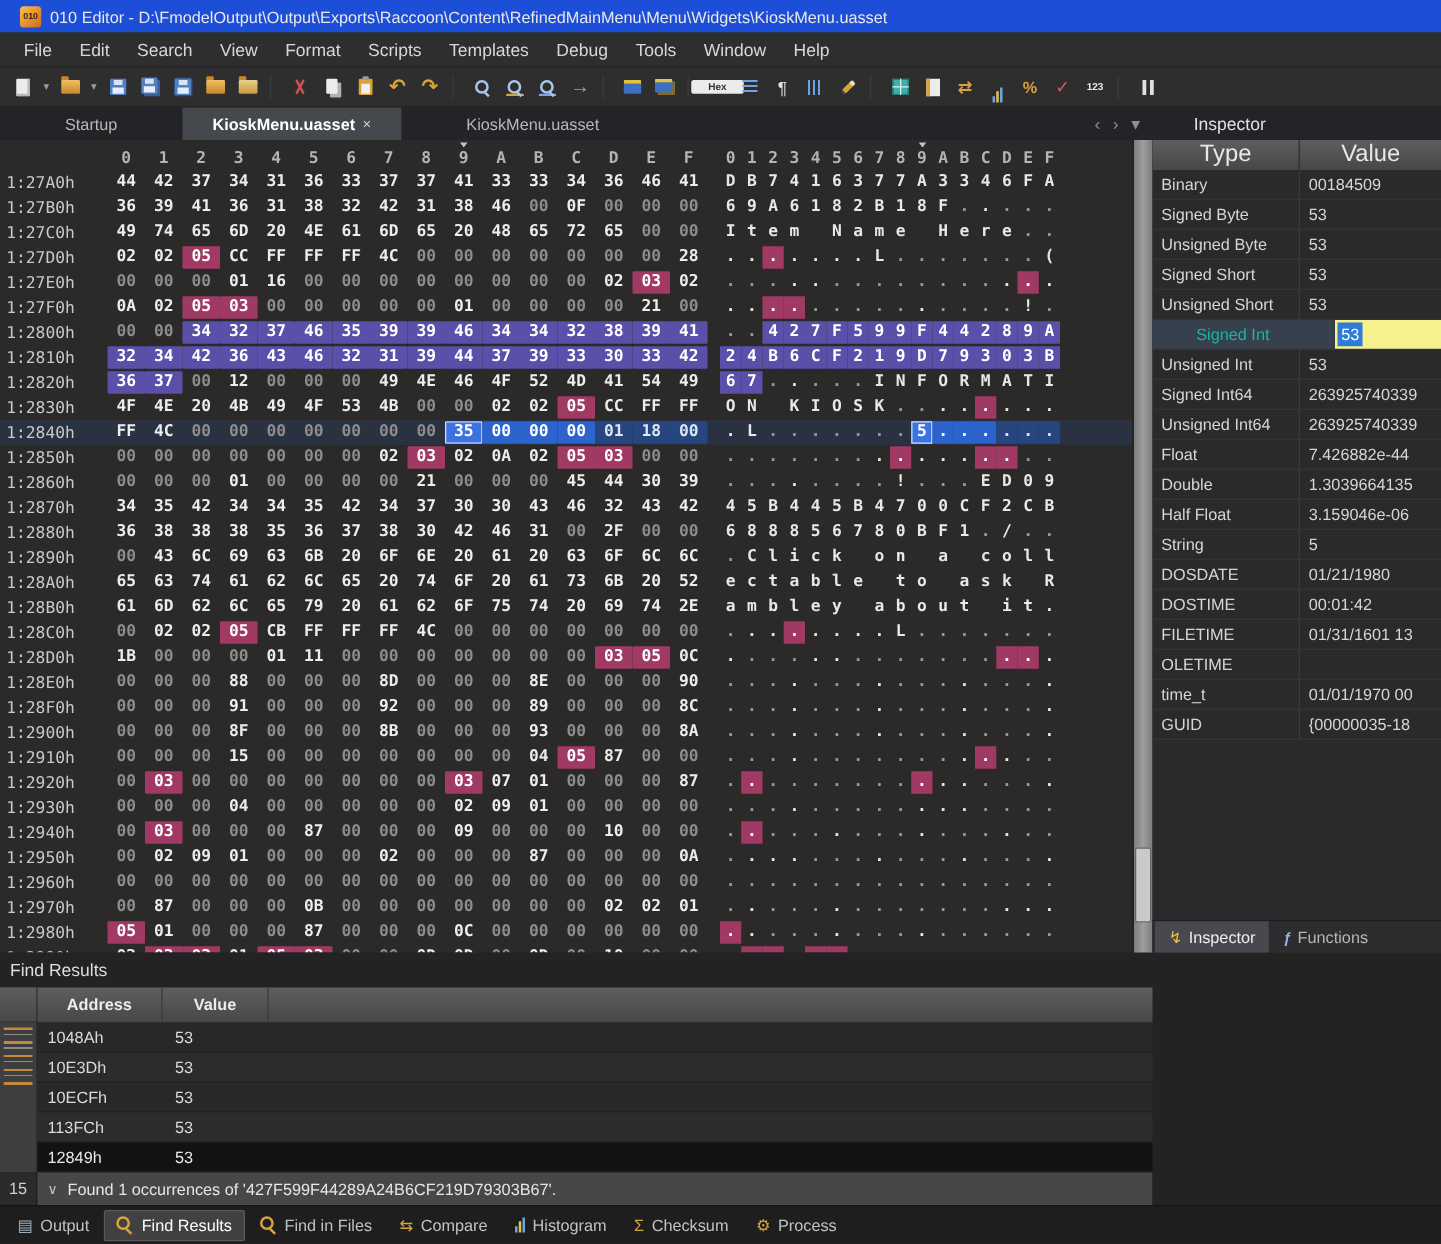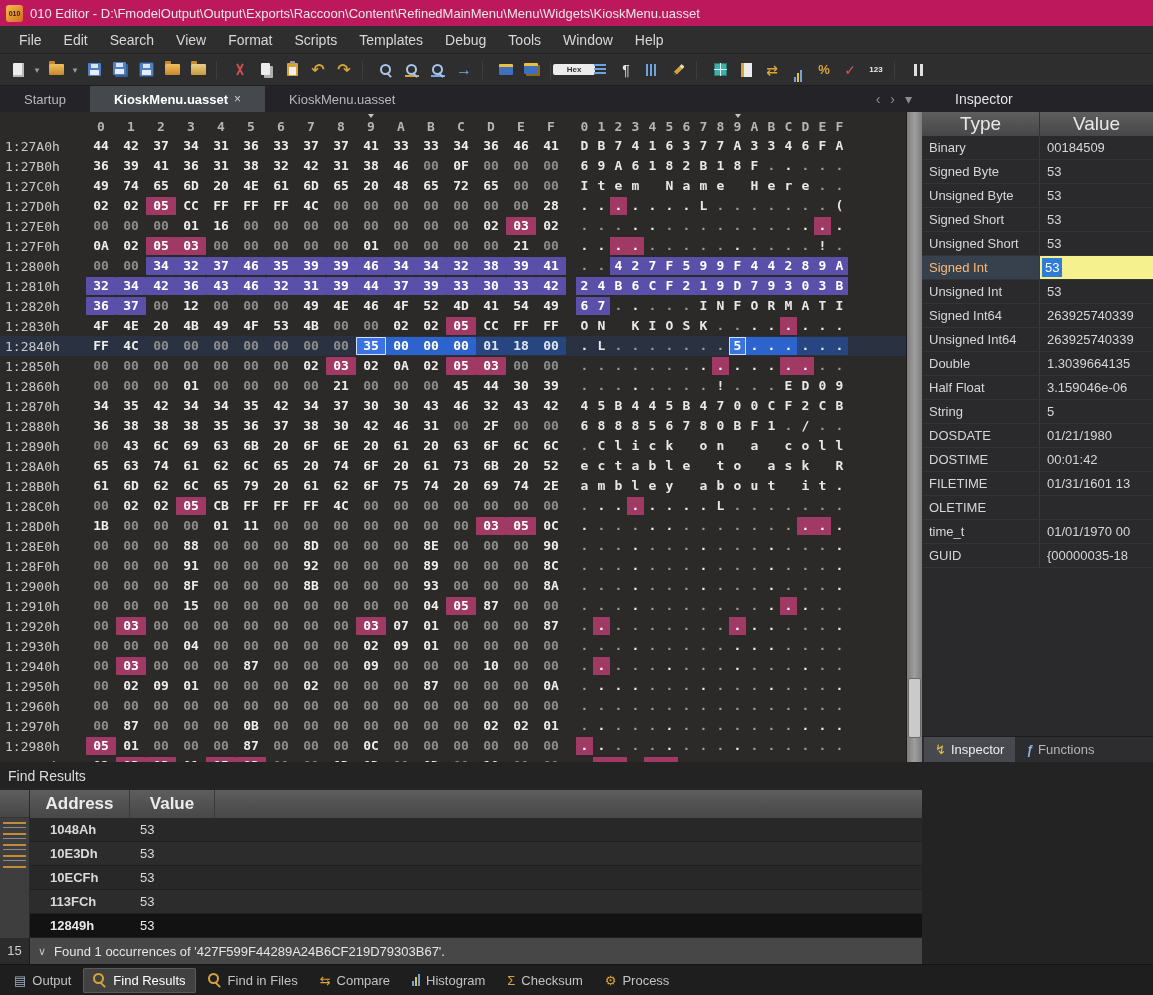--- a/index.html
+++ b/index.html
@@ -1,20 +1,20 @@
 <!DOCTYPE html>
 <html><head>
 <meta charset="utf-8">
 <style>
   *{box-sizing:border-box;margin:0;padding:0;}
   body{margin:0;background:#1b1b1b;font-family:"Liberation Sans","DejaVu Sans",sans-serif;}
   .app{width:1153px;height:995px;display:flex;flex-direction:column;overflow:hidden;background:#2a2a2a;}
 
   
-  .titlebar{height:26px;background:#be185d;display:flex;align-items:center;gap:7px;padding-left:6px;}
+  .titlebar{height:26px;background:#1d4ed8;display:flex;align-items:center;gap:7px;padding-left:16px;}
   .logo{width:17px;height:17px;border-radius:3px;background:linear-gradient(135deg,#f6c14a,#d2691e);color:#3a1c08;font-size:7px;font-weight:bold;display:flex;align-items:center;justify-content:center;}
   .wtitle{color:#e8e8e8;font-size:13px;white-space:nowrap;}
 
   
   .menubar{height:28px;background:#2e2e2e;display:flex;align-items:center;padding-left:8px;border-bottom:1px solid #232323;}
   .mitem{padding:0 11px;font-size:14px;color:#d8d8d8;cursor:default;}
 
   
   .toolbar{height:32px;background:#2e2e2e;display:flex;align-items:center;gap:2px;padding-left:6px;border-bottom:1px solid #1f1f1f;}
   .tbi{width:24px;height:24px;display:flex;align-items:center;justify-content:center;position:relative;border-radius:2px;}
@@ -60,21 +60,21 @@
   .k-pilcrow .g{color:#e4e4e4;font-size:14px;}
   .k-jump .g{color:#d9a33c;font-size:14px;font-weight:bold;}
   .k-op .g{color:#d9a33c;font-size:13px;font-weight:bold;}
   .k-checksum .g{color:#d85858;font-size:14px;font-weight:bold;}
   .k-convert .g{color:#ececec;font-size:8px;font-weight:bold;}
   .k-hexbadge .g{background:#ececec;color:#333;font-size:8px;font-weight:bold;padding:1px 14px;border-radius:2px;}
 
   
   .tabrow{height:26px;background:#242428;display:flex;align-items:stretch;}
   .tabs{display:flex;align-items:stretch;}
-  .tab{display:flex;align-items:center;gap:6px;padding:0 24px;font-size:13px;color:#b8b8b8;}
+  .tab{display:flex;align-items:center;gap:6px;padding:0 24px;font-size:13px;color:#b8b8b8;margin-left:28px;}
   .tab.active{background:#45484d;color:#fff;font-weight:bold;}
   .tab .x{color:#d0d0d0;font-size:12px;font-weight:normal;}
   .tabnav{margin-left:auto;display:flex;align-items:center;gap:10px;padding:0 10px;}
   .navg{color:#8e8e8e;font-size:14px;}
   .insp-title{width:231px;display:flex;align-items:center;padding-left:33px;font-size:14px;color:#e2e2e2;}
 
   
   .mainrow{height:650px;display:flex;}
   .hexarea{width:906px;height:650px;overflow:hidden;background:#2b2a29;}
   .hexhead{display:flex;align-items:center;height:24px;padding-top:5px;font:700 13px "DejaVu Sans Mono",monospace;color:#b4b4b4;}
@@ -101,44 +101,44 @@
 
   
   .inspector{width:231px;background:#2a2a2c;position:relative;}
   .insp-head{height:24px;display:flex;}
   .ih{background:linear-gradient(#5e5e5e,#474747);color:#e8e8e8;font-size:19px;line-height:24px;text-align:center;border-right:1px solid #333;}
   .ih-type{width:118px;} .ih-val{flex:1;border-right:none;}
   .irow{height:24px;display:flex;border-bottom:1px solid #343436;}
   .itype{width:118px;padding-left:7px;font-size:13px;line-height:23px;color:#d6d6d6;border-right:1px solid #3a3a3c;white-space:nowrap;overflow:hidden;}
   .ival{flex:1;padding-left:7px;font-size:13px;line-height:23px;color:#d6d6d6;white-space:nowrap;overflow:hidden;}
   .irow.selrow{background:#37404d;}
-  .irow.selrow .itype{color:#fdba74;}
+  .irow.selrow .itype{color:#14b8a6;margin-left:28px;}
   .ival.edit{background:#f4f18e;padding:2px 0 0 2px;line-height:19px;}
   .selval{display:inline-block;background:#2e7cd6;color:#fff;padding:0 3px;font-size:13px;line-height:19px;}
   .insp-tabs{position:absolute;left:0;right:0;bottom:0;height:26px;background:#2d2d2f;border-top:1px solid #1e1e1e;display:flex;align-items:stretch;padding-left:2px;}
   .itab{display:flex;align-items:center;gap:5px;padding:0 11px;font-size:13px;color:#b5b5b5;}
   .itab.active{background:#47494e;color:#eee;}
   .itab .bolt{color:#e8c23c;font-size:13px;}
   .itab .fnc{color:#8fb8e8;font-style:italic;font-weight:bold;font-size:12px;}
 
   
   .findresults{height:176px;background:#232323;}
   .fr-title{height:28px;line-height:28px;padding-left:8px;font-size:14px;color:#dedede;}
   .fr-body{height:148px;display:flex;}
   .fr-gutter{width:30px;background:#3e3e3e;border-right:1px solid #2a2a2a;display:flex;flex-direction:column;}
   .fr-corner{height:28px;background:linear-gradient(#5e5e5e,#474747);border-bottom:1px solid #333;}
   .fr-stripes{height:46px;margin:4px 3px;background:repeating-linear-gradient(#c28a3a 0 2px,transparent 2px 5px,#8a8a8a 5px 6px,transparent 6px 11px);}
   .fr-table{width:892px;display:flex;flex-direction:column;}
   .fr-head{height:28px;display:flex;background:linear-gradient(#5e5e5e,#474747);}
-  .fh{font-size:17px;font-weight:700;color:#ececec;line-height:28px;text-align:center;border-right:1px solid #3a3a3a;}
+  .fh{font-size:13px;font-weight:700;color:#ececec;line-height:28px;text-align:center;border-right:1px solid #3a3a3a;}
   .fh-addr{width:100px;} .fh-val{width:85px;} .fh-fill{flex:1;border-right:none;}
   .frow{height:24px;display:flex;font-size:13px;color:#dadada;background:#282828;border-bottom:1px solid #202020;}
   .frow.alt{background:#2c2c2c;}
   .frow.selected{background:#121212;color:#e8e8e8;}
-  .fc-addr{width:100px;line-height:23px;padding-left:20px;font-weight:bold;}
+  .fc-addr{width:100px;line-height:23px;padding-left:8px;}
   .fc-val{width:85px;line-height:23px;padding-left:10px;}
 
   
   .statusrow{height:26px;display:flex;background:#232323;}
   .status-left{width:30px;background:#2b2b2b;color:#cfcfcf;font-size:13px;line-height:26px;text-align:center;border-right:1px solid #1d1d1d;}
   .status-main{width:892px;background:#474747;display:flex;align-items:center;gap:8px;padding-left:8px;font-size:13px;color:#e6e6e6;}
   .status-chevron{color:#c2c2c2;font-size:11px;}
   .status-fill{flex:1;background:#232323;}
 
   
@@ -1543,20 +1543,24 @@
           </div>
           <div class="irow">
             <div class="itype">Signed Int64</div>
             <div class="ival">263925740339</div>
           </div>
           <div class="irow">
             <div class="itype">Unsigned Int64</div>
             <div class="ival">263925740339</div>
           </div>
           <div class="irow">
+            <div class="itype">Float</div>
+            <div class="ival">7.426882e-44</div>
+          </div>
+          <div class="irow">
             <div class="itype">Double</div>
             <div class="ival">1.3039664135</div>
           </div>
           <div class="irow">
             <div class="itype">Half Float</div>
             <div class="ival">3.159046e-06</div>
           </div>
           <div class="irow">
             <div class="itype">String</div>
             <div class="ival">5</div>

